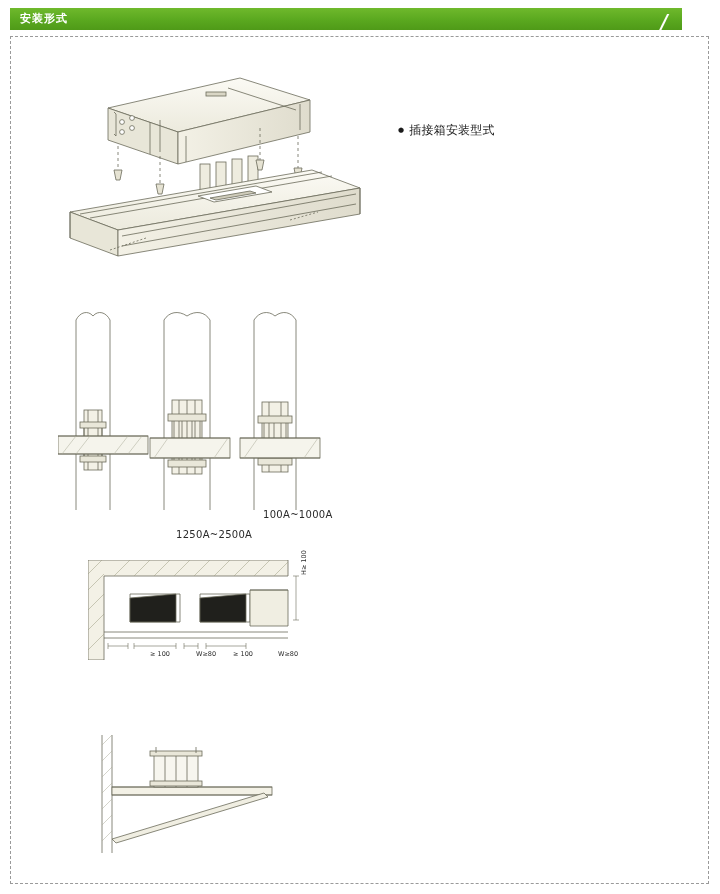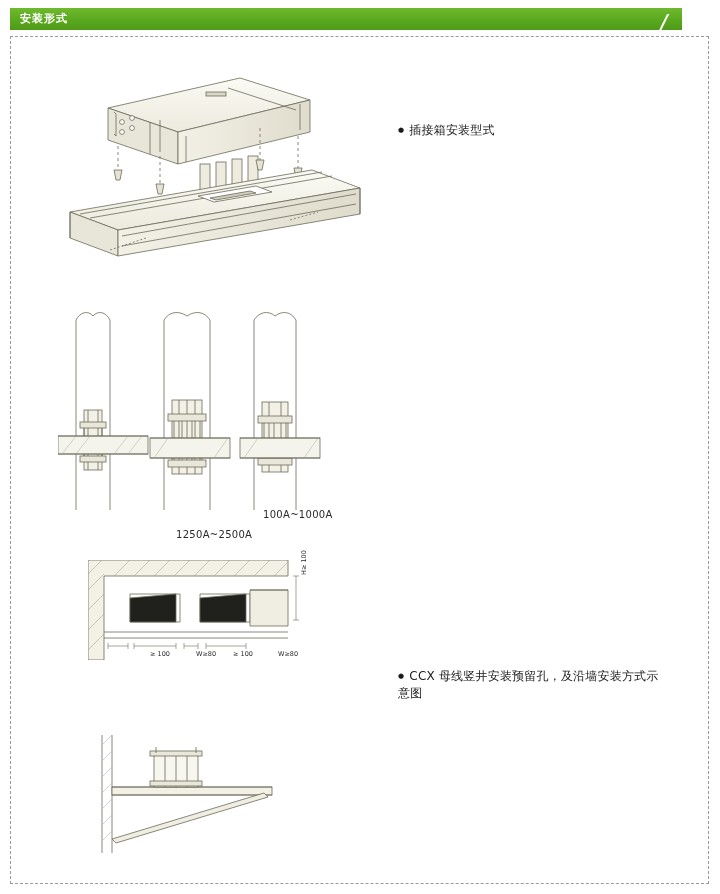--- a/index.html
+++ b/index.html
@@ -374,14 +374,13 @@
 </div>
 
 <div class="text-block" id="block-1">
   <div class="bullet-line">插接箱安装型式</div>
 </div>
 
 <div class="text-block" id="block-2">
 </div>
 
 <div class="text-block" id="block-3">
-  <div class="bullet-line">CCX 母线竖井安装预留孔，及沿墙安装方式示意图</div>
 </div>
 
 </body></html>

